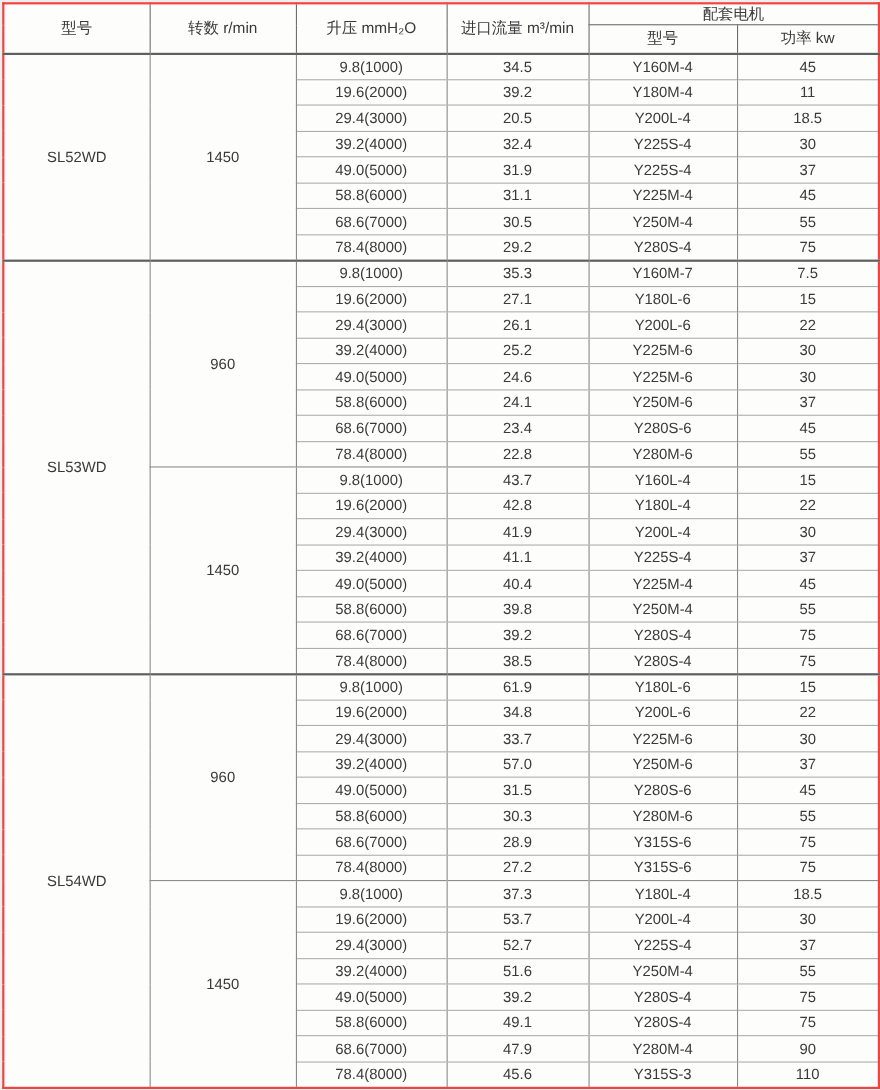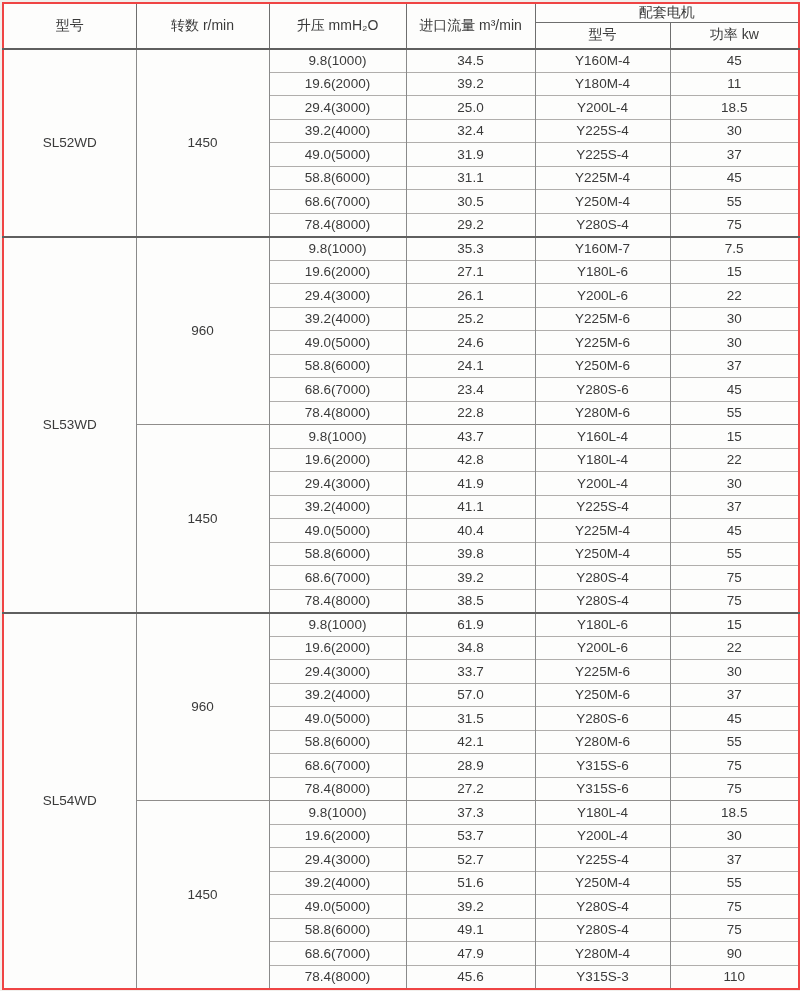--- a/index.html
+++ b/index.html
@@ -94,21 +94,21 @@
           <td>45</td>
         </tr>
         <tr>
           <td>19.6(2000)</td>
           <td>39.2</td>
           <td>Y180M-4</td>
           <td>11</td>
         </tr>
         <tr>
           <td>29.4(3000)</td>
-          <td>25.0</td>
+          <td>20.5</td>
           <td>Y200L-4</td>
           <td>18.5</td>
         </tr>
         <tr>
           <td>39.2(4000)</td>
           <td>32.4</td>
           <td>Y225S-4</td>
           <td>30</td>
         </tr>
         <tr>
@@ -261,21 +261,21 @@
           <td>37</td>
         </tr>
         <tr>
           <td>49.0(5000)</td>
           <td>31.5</td>
           <td>Y280S-6</td>
           <td>45</td>
         </tr>
         <tr>
           <td>58.8(6000)</td>
-          <td>42.1</td>
+          <td>30.3</td>
           <td>Y280M-6</td>
           <td>55</td>
         </tr>
         <tr>
           <td>68.6(7000)</td>
           <td>28.9</td>
           <td>Y315S-6</td>
           <td>75</td>
         </tr>
         <tr>

